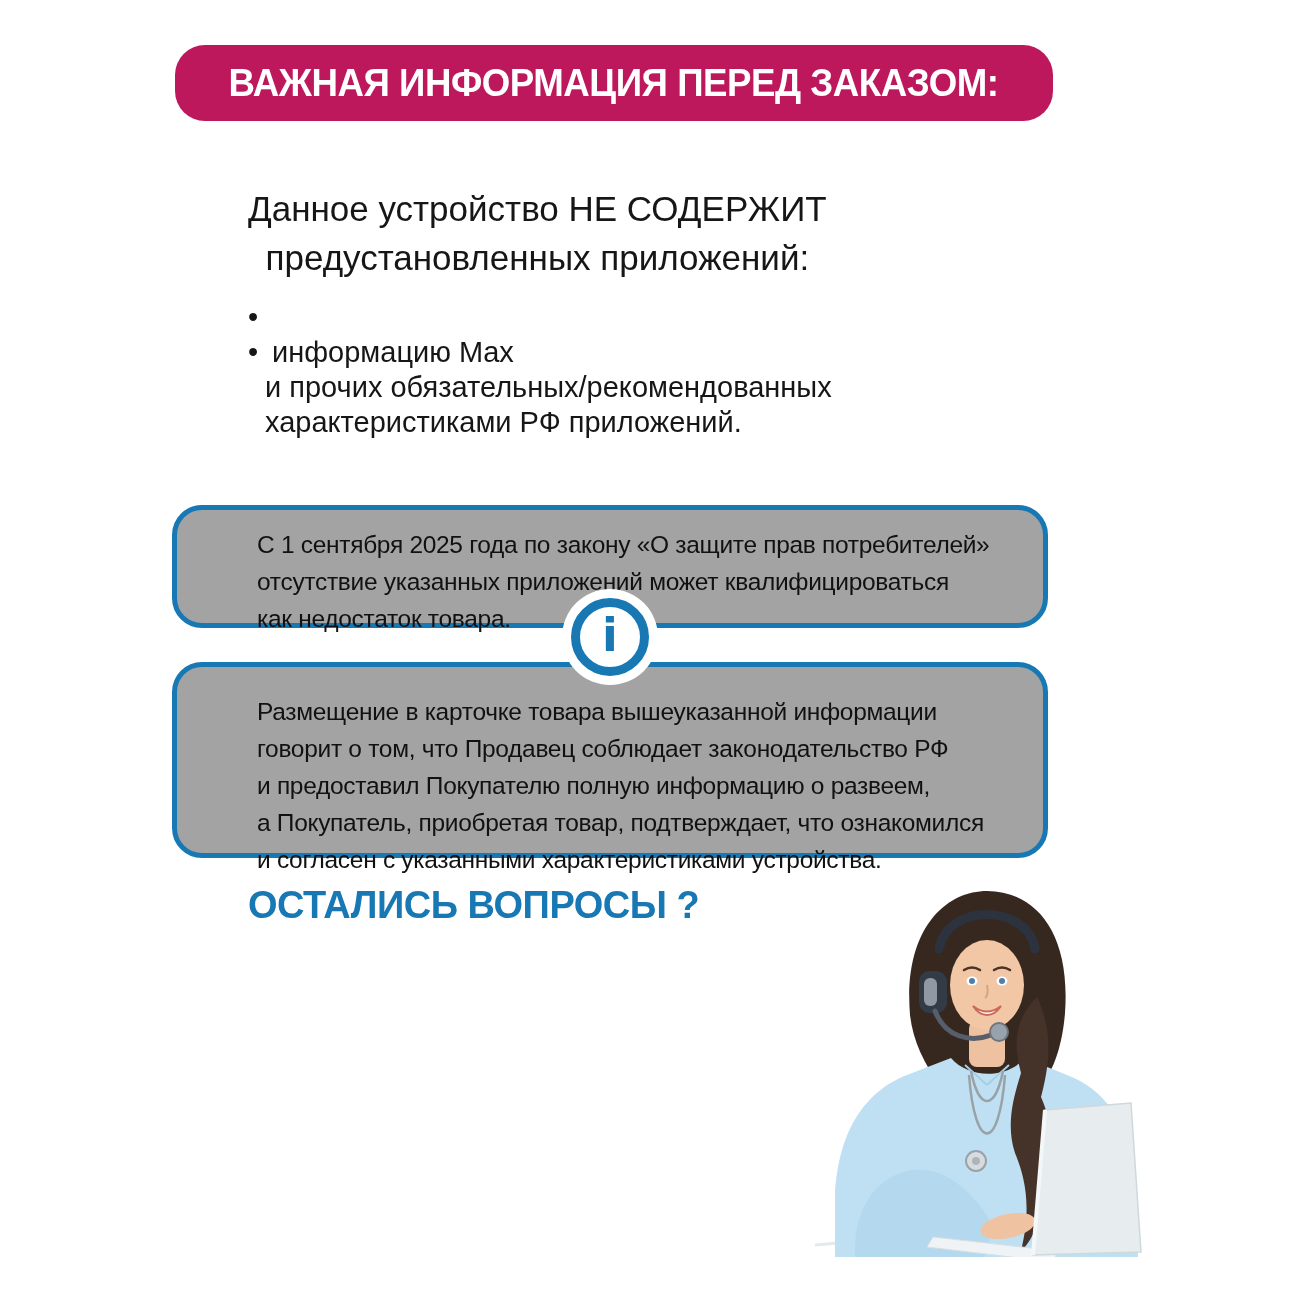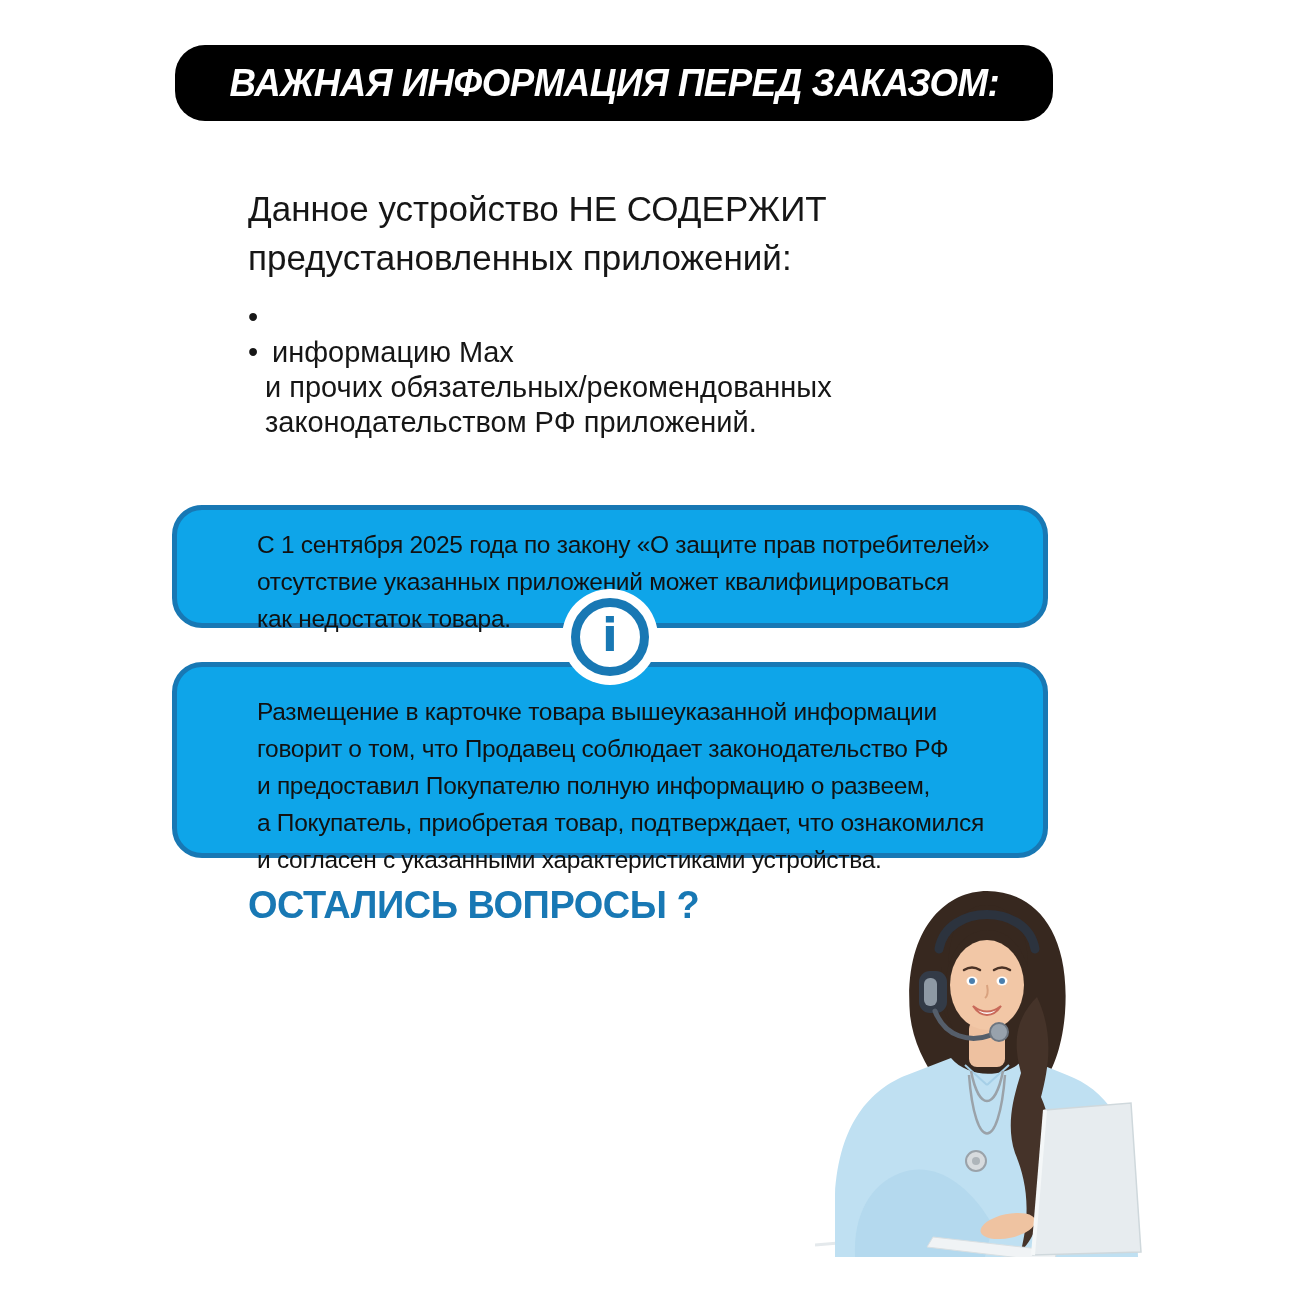--- a/index.html
+++ b/index.html
@@ -3,41 +3,41 @@
 <meta charset="utf-8">
 <style>
   html,body{margin:0;padding:0;background:#ffffff;}
   .page{
     position:relative;width:1300px;height:1300px;background:#ffffff;overflow:hidden;
     font-family:"Liberation Sans",sans-serif;color:#161616;
   }
   
   .banner{
     position:absolute;left:175px;top:45px;width:878px;height:76px;
-    background:#000000;border-radius:30px;
-    display:flex;align-items:center;justify-content:center;font-style:italic;
+    background:#be185d;border-radius:30px;
+    display:flex;align-items:center;justify-content:center;
   }
   .banner-title{
     color:#ffffff;font-weight:700;font-size:39px;letter-spacing:-0.5px;
     transform:scaleX(0.94);white-space:nowrap;
   }
   
   .intro-heading{
     position:absolute;left:248px;top:184px;
-    font-size:35px;line-height:49px;white-space:pre-line;color:#161616;
+    font-size:35px;line-height:49px;white-space:pre-line;color:#161616;text-align:center;
   }
   
   .bullets{position:absolute;left:248px;top:300px;font-size:29px;line-height:35px;}
   .bullet-row{display:flex;align-items:baseline;}
   .bullet-dot{width:24px;flex:0 0 24px;font-size:29px;}
   .bullet-continuation{margin-left:17px;white-space:pre-line;}
   
   .note-box{
     position:absolute;left:172px;width:876px;box-sizing:border-box;
-    border:5px solid #1878b4;border-radius:30px;background:#0ea5e9;
+    border:5px solid #1878b4;border-radius:30px;background:#a3a3a3;
   }
   .note-box.law{top:505px;height:123px;padding:16px 16px 0 80px;}
   .note-box.placement{top:662px;height:196px;padding:26px 16px 0 80px;}
   .note-text{
     font-size:24.5px;line-height:37px;letter-spacing:-0.3px;
     white-space:pre;color:#111111;
   }
   
   .info-circle{
     position:absolute;left:571px;top:598px;width:60px;height:60px;
@@ -76,21 +76,21 @@
 
   <div class="bullets">
     <div class="bullet-row">
       <span class="bullet-dot">•</span>
     </div>
     <div class="bullet-row">
       <span class="bullet-dot">•</span>
       <span>информацию Max</span>
     </div>
     <div class="bullet-continuation">и прочих обязательных/рекомендованных
-законодательством РФ приложений.</div>
+характеристиками РФ приложений.</div>
   </div>
 
   <div class="note-box law">
     <div class="note-text">С 1 сентября 2025 года по закону «О защите прав потребителей»
 отсутствие указанных приложений может квалифицироваться
 как недостаток товара.</div>
   </div>
 
   <div class="info-circle">
     <span class="info-glyph">i</span>

